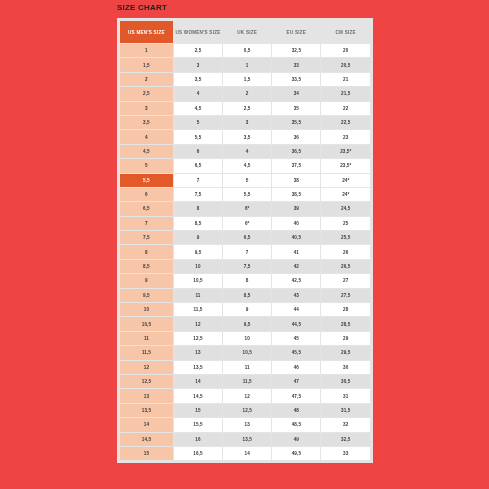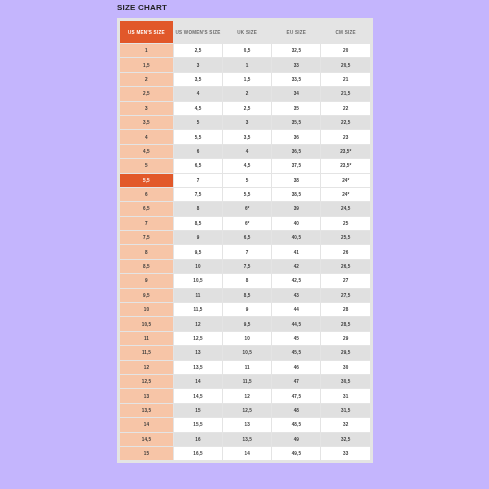--- a/index.html
+++ b/index.html
@@ -10,21 +10,21 @@
   body {
     width: 489px;
     height: 489px;
     font-family: "Liberation Sans", sans-serif;
     overflow: hidden;
   }
   .page {
     position: relative;
     width: 489px;
     height: 489px;
-    background: #c4b5fd;
+    background: #ef4444;
   }
   .chart-title {
     position: absolute;
     left: 117px;
     top: 3px;
     font-size: 8px;
     font-weight: bold;
     letter-spacing: 0.2px;
     color: #222222;
     font-family: "Liberation Sans", sans-serif;

